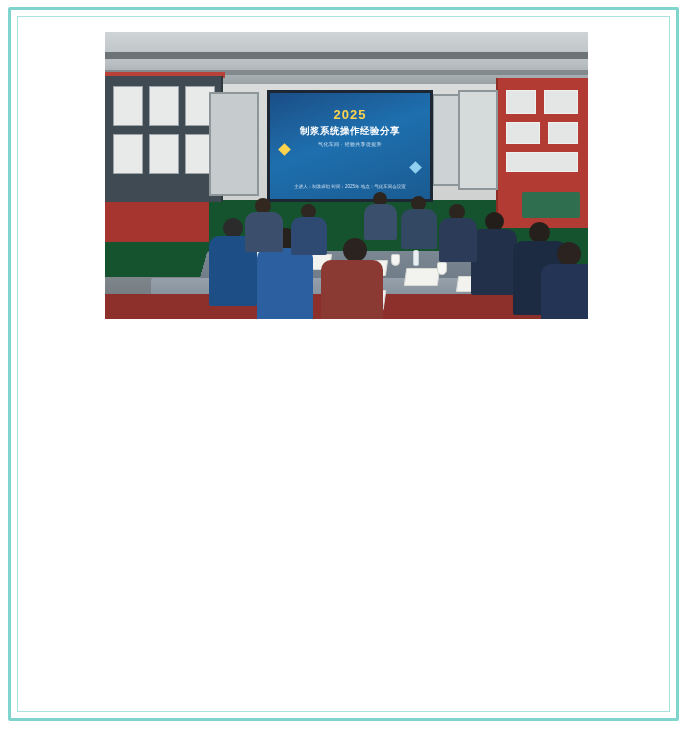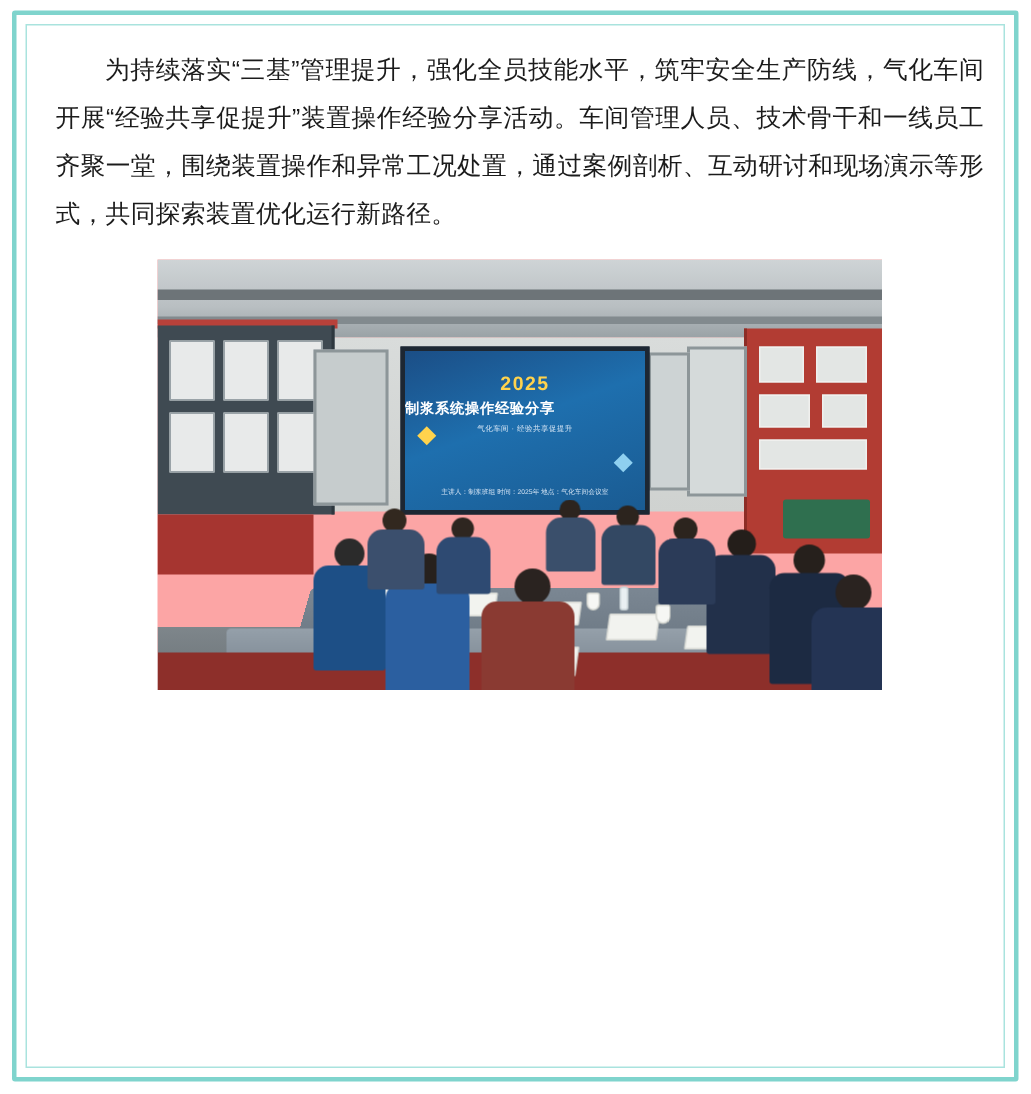--- a/index.html
+++ b/index.html
@@ -65,21 +65,21 @@
   
   .photo-wrap {
     width: 483px;
     margin: 0 auto;
   }
   .photo {
     position: relative;
     width: 483px;
     height: 287px;
     overflow: hidden;
-    background: #fca5a5;
+    background: #14532d;
   }
 
   
   .ceiling {
     position: absolute; left: 0; top: 0; width: 100%; height: 52px;
     background: linear-gradient(180deg, #cfd4d6 0%, #b9bfc2 60%, #9aa2a6 100%);
   }
   .ceiling-beam {
     position: absolute; left: 0; width: 100%; height: 7px;
     background: #6d7478;
@@ -134,21 +134,21 @@
     background: linear-gradient(160deg, #1b4e86 0%, #1e6fae 45%, #1a5b92 100%);
     overflow: hidden;
   }
   .slide-year {
     position: absolute; left: 0; top: 14px; width: 100%;
     text-align: center; color: #ffd34d; font-size: 13px; font-weight: bold;
     letter-spacing: 1px;
   }
   .slide-title {
     position: absolute; left: 0; top: 32px; width: 100%;
-    color: #ffffff; font-size: 9.5px; font-weight: bold;
+    text-align: center; color: #ffffff; font-size: 9.5px; font-weight: bold;
     letter-spacing: 0.5px;
   }
   .slide-sub {
     position: absolute; left: 0; top: 48px; width: 100%;
     text-align: center; color: #d7e6f5; font-size: 5px;
     letter-spacing: 0.3px;
   }
   .slide-foot {
     position: absolute; left: 0; bottom: 10px; width: 100%;
     text-align: center; color: #cfe0f2; font-size: 4.5px;
@@ -210,21 +210,20 @@
 </style>
 </head>
 <body>
 
 <div id="page">
   <div class="frame-outer">
     <div class="frame-inner"></div>
 
     <div class="content">
 
-      <p class="para indent p-top">为持续落实“三基”管理提升，强化全员技能水平，筑牢安全生产防线，气化车间开展“经验共享促提升”装置操作经验分享活动。车间管理人员、技术骨干和一线员工齐聚一堂，围绕装置操作和异常工况处置，通过案例剖析、互动研讨和现场演示等形式，共同探索装置优化运行新路径。</p>
 
       <div class="photo-wrap">
         <div class="photo">
 
           <div class="ceiling"></div>
           <div class="ceiling-beam" style="top:20px"></div>
           <div class="ceiling-beam" style="top:38px;height:5px;background:#828a8e"></div>
           <div class="back-wall"></div>
 
           <div class="left-rail"></div>

